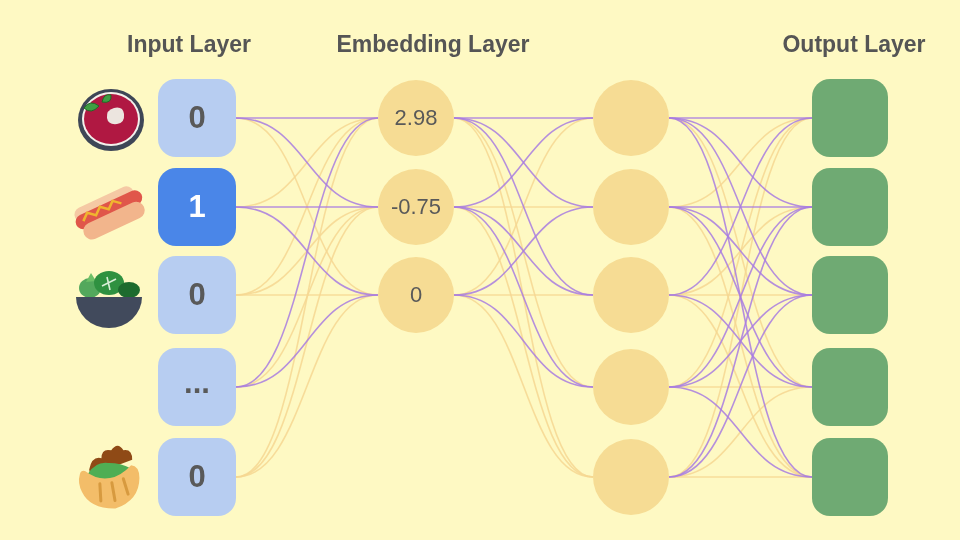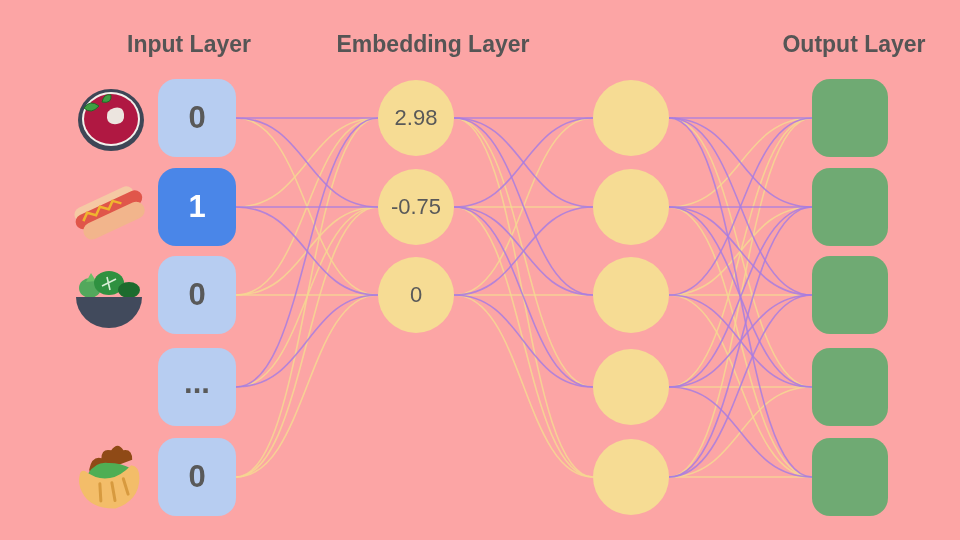--- a/index.html
+++ b/index.html
@@ -1,19 +1,19 @@
 <!DOCTYPE html>
 <html style="--purple: #a87de0; --yellow: #f6d792; --input_box: #b7cdf1; --input_box_active: #4a86e8; --embed_circle: #f6dc94; --output_box: #6faa73; --title_color: #555555; --value_color: #595959;"><head>
 <meta charset="utf-8">
 <style>
   html,body{margin:0;padding:0;background:#ffffff;}
   .stage{
     position:relative;
     width:960px;height:540px;
-    background:#fca5a5;
+    background:#fef9c3;
     overflow:hidden;
     font-family:"Liberation Sans","DejaVu Sans",sans-serif;
   }
   svg text{font-family:"Liberation Sans","DejaVu Sans",sans-serif;}
   .layer-title{
     font-size:23px;
     font-weight:bold;
     fill:var(--title_color,#555555);
   }
   .in-box{fill:var(--input_box,#b7cdf1);}

